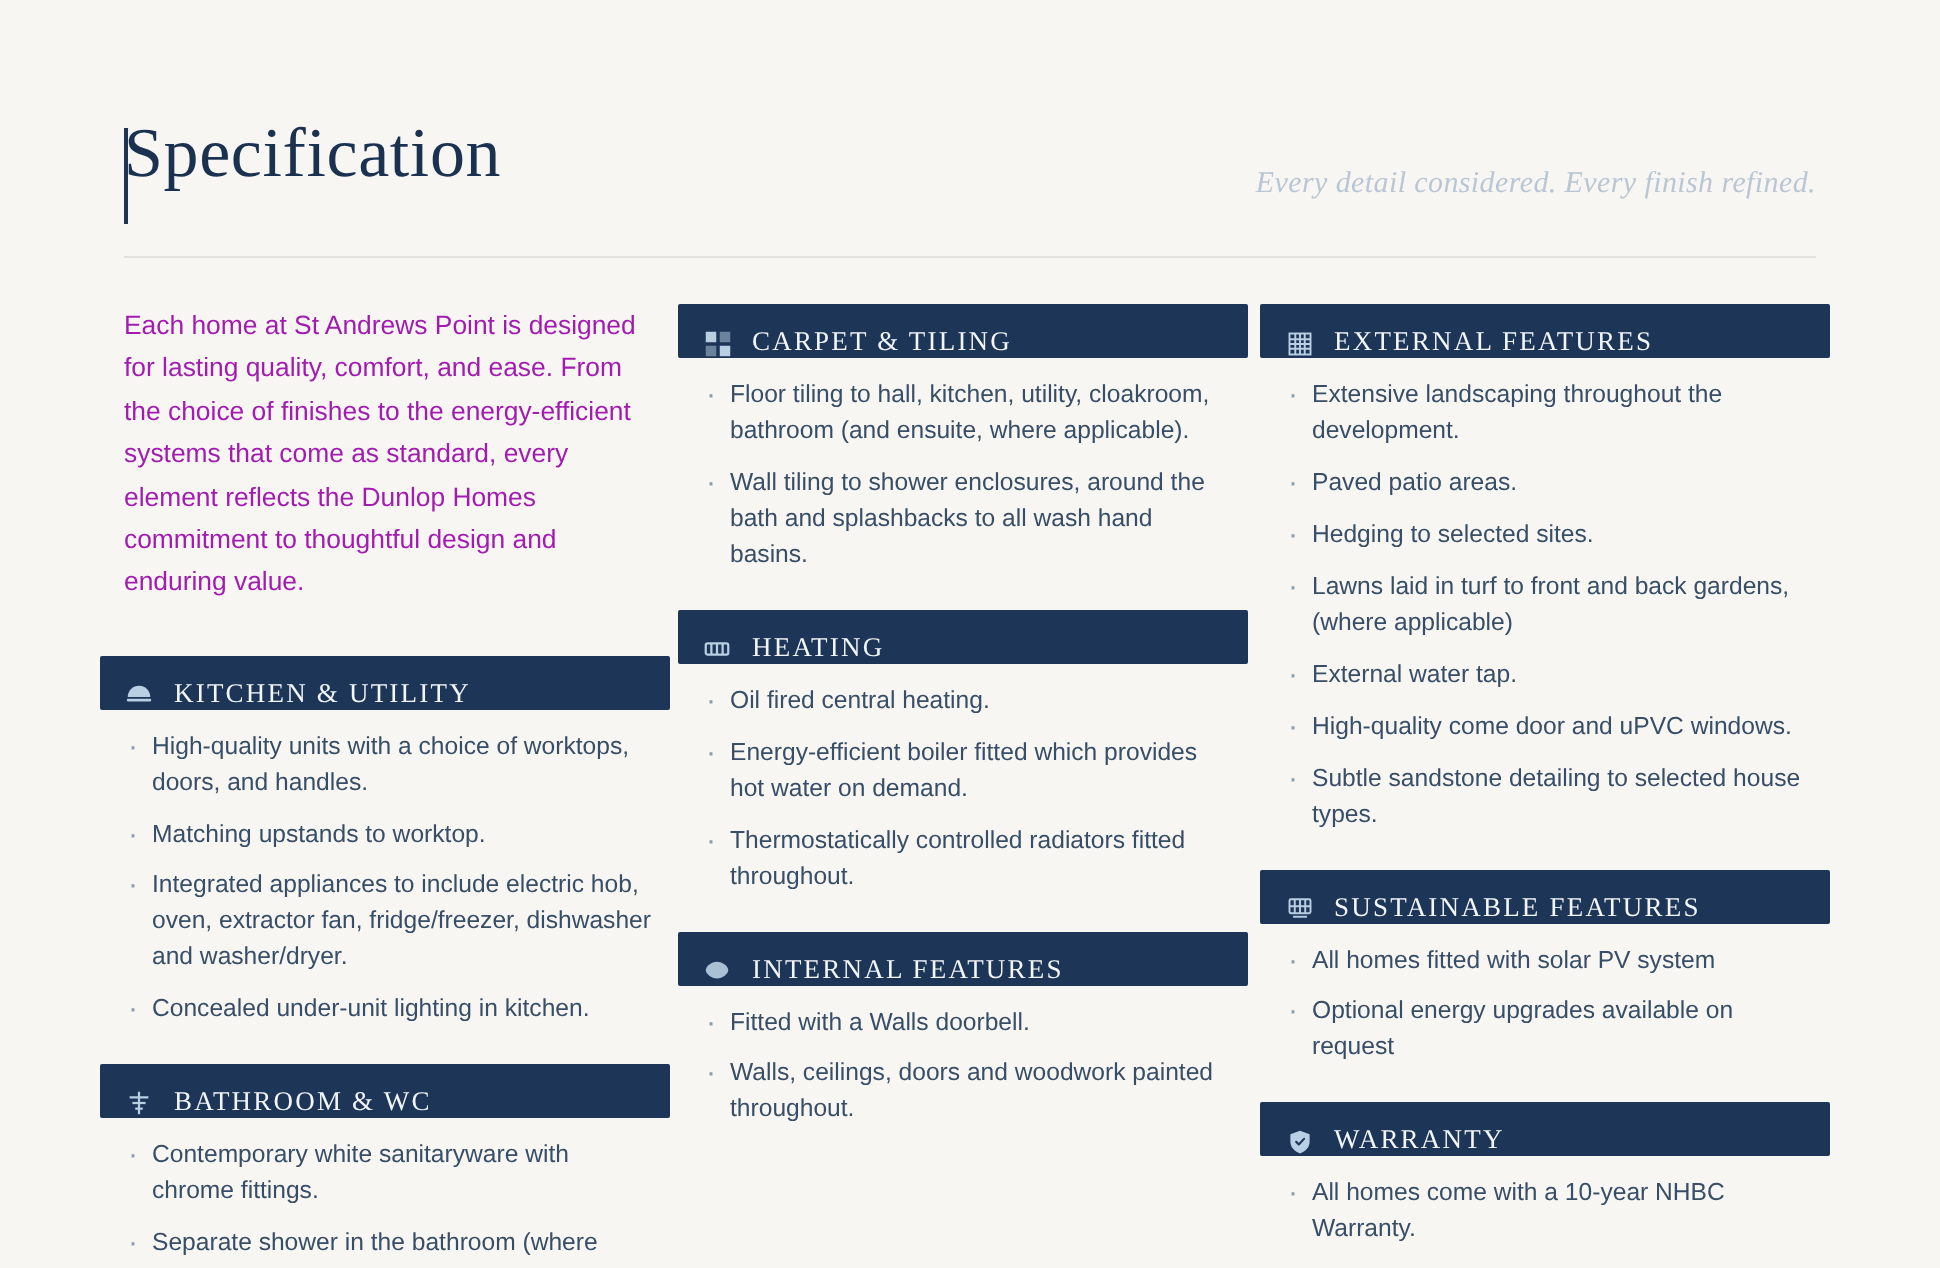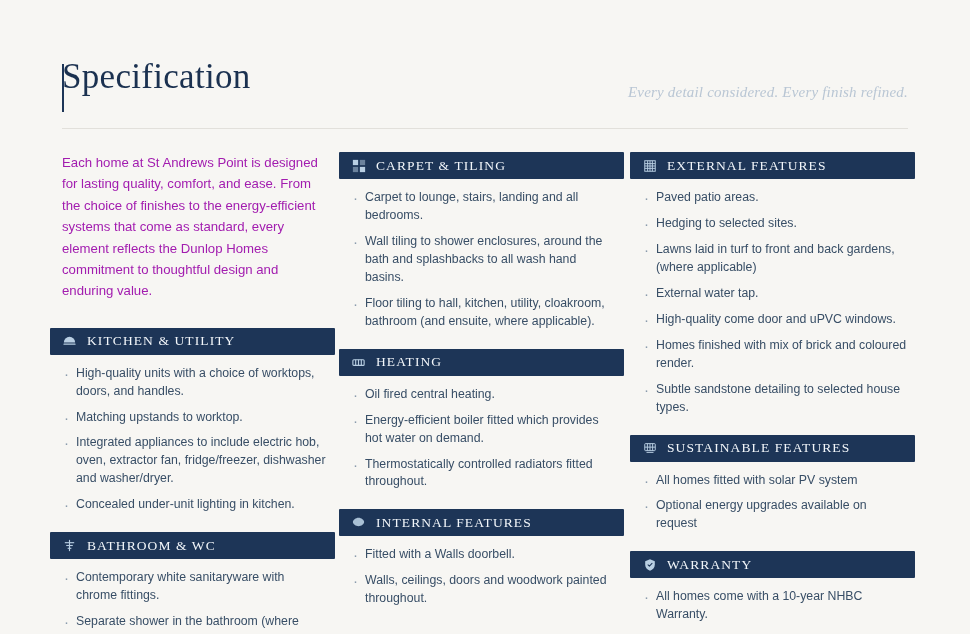--- a/index.html
+++ b/index.html
@@ -87,21 +87,21 @@
   }
 
   
   .section { margin-bottom: 8px; }
   .bar {
     position: relative;
     background: #1d3557;
     color: #ffffff;
     height: 27px;
     display: flex;
-    align-items: center;
+    align-items: flex-end;
     padding-left: 12px;
     border-radius: 1px;
   }
   .bar .bar-icon {
     width: 15px;
     height: 15px;
     margin-right: 10px;
     display: inline-flex;
     align-items: center;
     justify-content: center;
@@ -201,23 +201,22 @@
               <svg viewBox="0 0 16 16" width="14" height="14" fill="currentColor">
                 <rect x="1" y="1" width="6" height="6"></rect>
                 <rect x="9" y="1" width="6" height="6" opacity="0.5"></rect>
                 <rect x="1" y="9" width="6" height="6" opacity="0.5"></rect>
                 <rect x="9" y="9" width="6" height="6"></rect>
               </svg>
             </span>
             <span class="bar-label">CARPET &amp; TILING</span>
           </div>
           <ul class="items">
-            <li>Carpet to lounge, stairs, landing and all bedrooms.</li>
+            <li>Floor tiling to hall, kitchen, utility, cloakroom, bathroom (and ensuite, where applicable).</li>
             <li>Wall tiling to shower enclosures, around the bath and splashbacks to all wash hand basins.</li>
-            <li>Floor tiling to hall, kitchen, utility, cloakroom, bathroom (and ensuite, where applicable).</li>
           </ul>
         </div>
         <div class="section">
           <div class="bar">
             <span class="bar-icon">
               <svg viewBox="0 0 16 16" width="15" height="15" fill="none" stroke="currentColor" stroke-width="1.2">
                 <rect x="2" y="5" width="12" height="6" rx="1"></rect>
                 <path d="M5 5v6M8 5v6M11 5v6"></path>
               </svg>
             </span>
@@ -252,26 +251,26 @@
           <div class="bar">
             <span class="bar-icon">
               <svg viewBox="0 0 16 16" width="14" height="14" fill="none" stroke="currentColor" stroke-width="1.1">
                 <rect x="2" y="2" width="12" height="12"></rect>
                 <path d="M5.3 2v12M8 2v12M10.7 2v12M2 5.3h12M2 8h12M2 10.7h12"></path>
               </svg>
             </span>
             <span class="bar-label">EXTERNAL FEATURES</span>
           </div>
           <ul class="items">
+            <li>Extensive landscaping throughout the development.</li>
             <li>Paved patio areas.</li>
             <li>Hedging to selected sites.</li>
             <li>Lawns laid in turf to front and back gardens, (where applicable)</li>
             <li>External water tap.</li>
             <li>High-quality come door and uPVC windows.</li>
-            <li>Homes finished with mix of brick and coloured render.</li>
             <li>Subtle sandstone detailing to selected house types.</li>
           </ul>
         </div>
         <div class="section">
           <div class="bar">
             <span class="bar-icon">
               <svg viewBox="0 0 16 16" width="14" height="14" fill="none" stroke="currentColor" stroke-width="1.1">
                 <rect x="2" y="3" width="12" height="8" rx="0.8"></rect>
                 <path d="M5 3v8M8 3v8M11 3v8M2 7h12"></path>
                 <path d="M4 13h8"></path>

